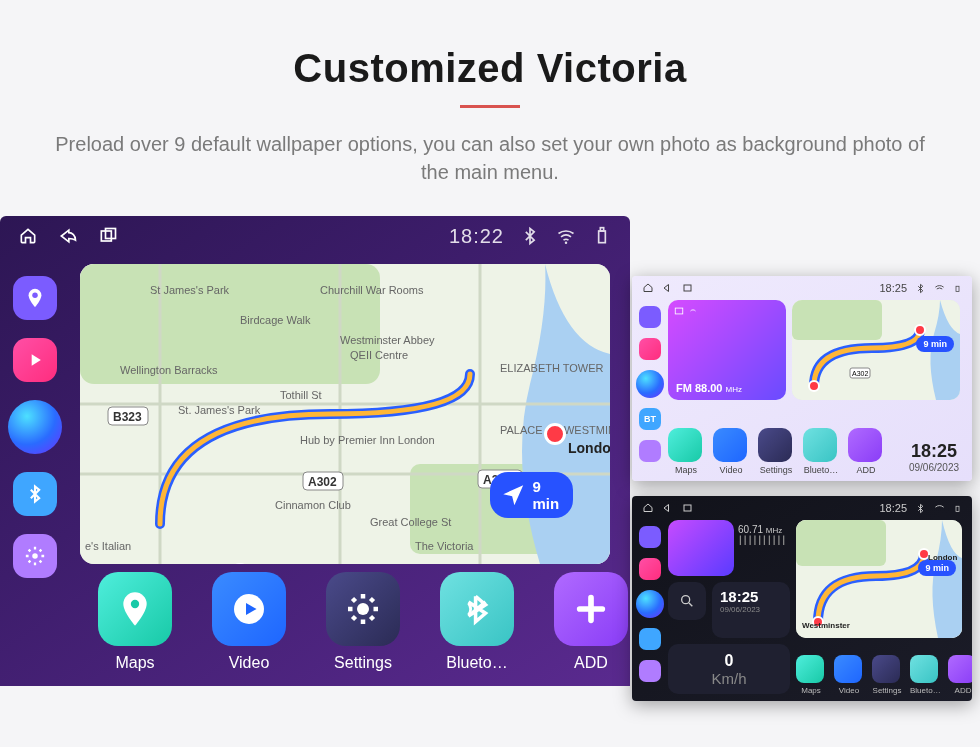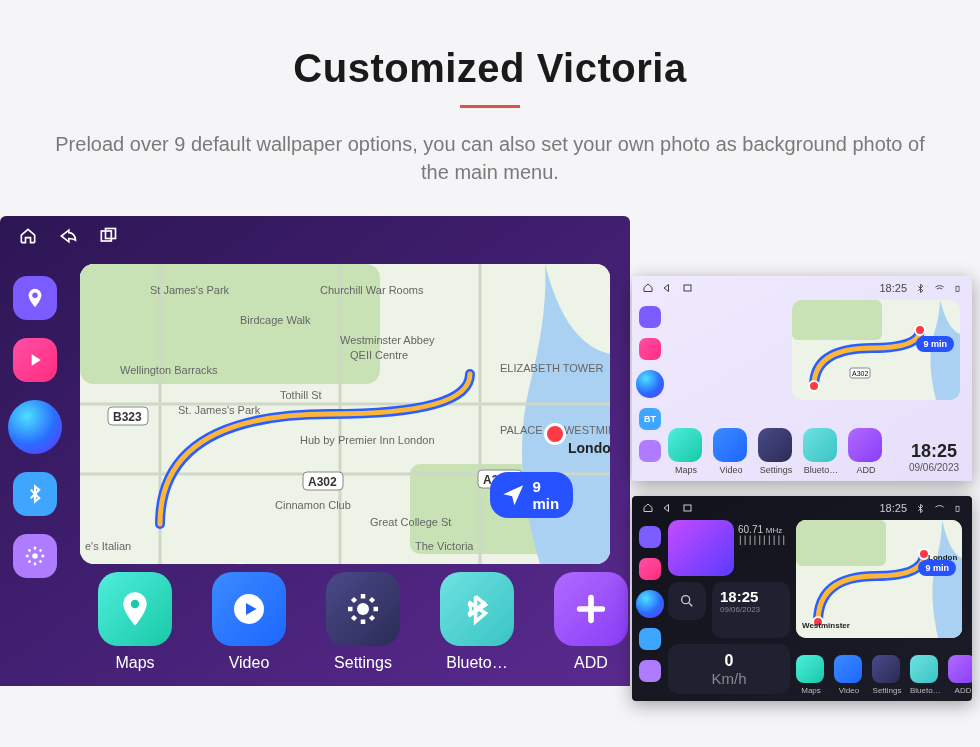--- a/index.html
+++ b/index.html
@@ -242,20 +242,40 @@
             </svg>
         </span>
         <span class="ico">
           <svg viewBox="0 0 24 24">
               <rect x="4" y="6" width="12" height="12" fill="none" stroke="#fff" stroke-width="2"></rect>
               <rect x="9" y="3" width="12" height="12" fill="none" stroke="#fff" stroke-width="2"></rect>
             </svg>
         </span>
       </div>
       <div class="spacer"></div>
+      <div class="right">
+        <span class="clock">18:22</span>
+        <span class="ico">
+          <svg viewBox="0 0 24 24">
+              <path d="M7 7l10 10-5 4V3l5 4L7 17" fill="none" stroke="#fff" stroke-width="2"></path>
+            </svg>
+        </span>
+        <span class="ico">
+          <svg viewBox="0 0 24 24">
+              <path d="M3 9a15 15 0 0 1 18 0M6 13a10 10 0 0 1 12 0M9 17a5 5 0 0 1 6 0" fill="none" stroke="#fff" stroke-width="2"></path>
+              <circle cx="12" cy="20" r="1.5" fill="#fff"></circle>
+            </svg>
+        </span>
+        <span class="ico">
+          <svg viewBox="0 0 24 24">
+              <rect x="8" y="6" width="8" height="14" fill="none" stroke="#fff" stroke-width="2"></rect>
+              <rect x="10" y="2" width="4" height="4" fill="none" stroke="#fff" stroke-width="2"></rect>
+            </svg>
+        </span>
+      </div>
     </div>
 
     <div class="sidebar">
       <div class="side-btn side-loc">
         <svg width="22" height="22" viewBox="0 0 24 24">
             <path d="M12 2a7 7 0 0 1 7 7c0 5-7 13-7 13S5 14 5 9a7 7 0 0 1 7-7z" fill="#fff"></path>
             <circle cx="12" cy="9" r="3" fill="#7b5cff"></circle>
           </svg>
       </div>
       <div class="side-btn side-play">
@@ -415,20 +435,34 @@
     </div>
     <div class="alt-body">
       <div class="alt-side">
         <div class="alt-sbtn" style="background:#7b5cff"></div>
         <div class="alt-sbtn" style="background:linear-gradient(135deg,#ff4fa6,#ff2d7e)"></div>
         <div class="alt-sbtn" style="width:28px;height:28px;border-radius:50%;background:radial-gradient(circle at 35% 30%,#4de0ff,#2a6bff 55%,#7030ff)"></div>
         <div class="alt-sbtn" style="background:#3fa6ff;display:flex;align-items:center;justify-content:center;font-size:9px;color:#fff;font-weight:700">BT</div>
         <div class="alt-sbtn" style="background:#b07cff"></div>
       </div>
       <div class="alt-main">
+        <div class="alt1-card a1-radio">
+          <div style="position:absolute;left:6px;top:6px;display:flex;gap:4px">
+            <svg width="10" height="10" viewBox="0 0 24 24">
+                <rect x="3" y="5" width="18" height="14" fill="none" stroke="#fff" stroke-width="2"></rect>
+              </svg>
+            <svg width="10" height="10" viewBox="0 0 24 24">
+                <path d="M6 12a8 8 0 0 1 12 0" fill="none" stroke="#fff" stroke-width="2"></path>
+              </svg>
+          </div>
+          <div class="a1-radio-lbl">
+            <span>FM 88.00</span>
+            <span style="font-size:8px;font-weight:400">MHz</span>
+          </div>
+        </div>
         <div class="alt1-card a1-map">
           <svg viewBox="0 0 168 100">
             <rect width="168" height="100" fill="#eef3e7"></rect>
             <rect class="park" x="0" y="0" width="90" height="40" rx="6"></rect>
             <path class="water" d="M148 0 q8 30 20 34 v66 h-24 q-10-40 -2-66 q6-20 6-34z"></path>
             <path class="route-out" stroke-width="6" d="M22 86 Q22 48 80 48 Q128 48 128 30"></path>
             <path class="route-in" stroke-width="3" d="M22 86 Q22 48 80 48 Q128 48 128 30"></path>
             <circle cx="128" cy="30" r="5" fill="#ff3a46" stroke="#fff" stroke-width="2"></circle>
             <circle cx="22" cy="86" r="5" fill="#ff3a46" stroke="#fff" stroke-width="2"></circle>
             <rect x="58" y="68" width="20" height="10" rx="2" class="badge"></rect>

